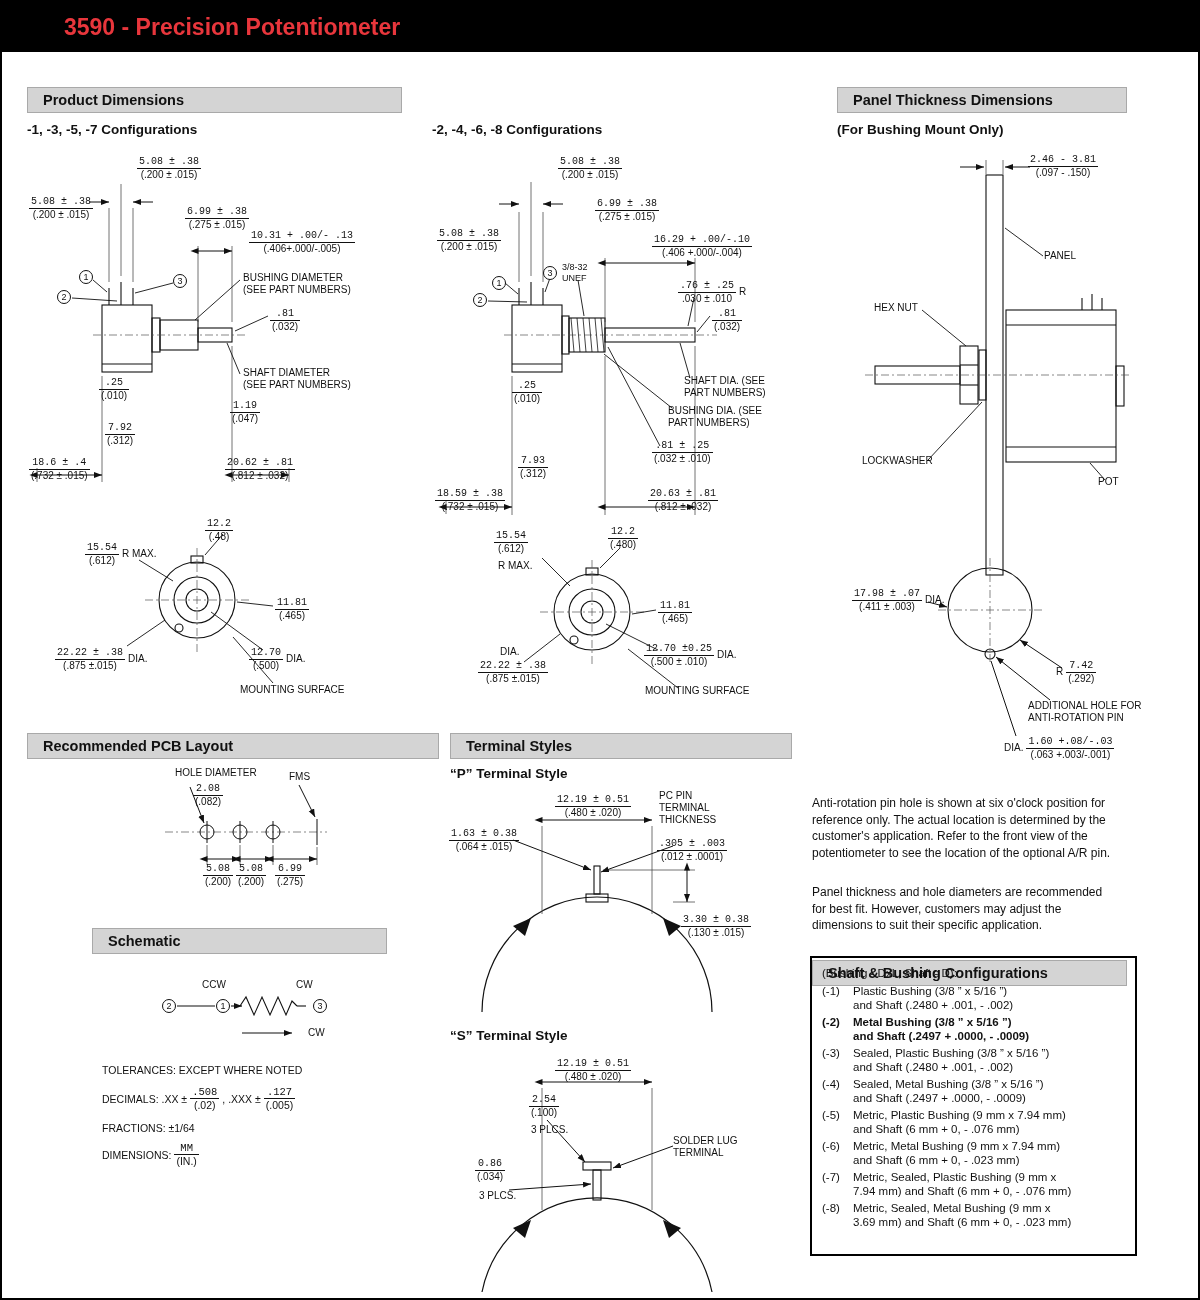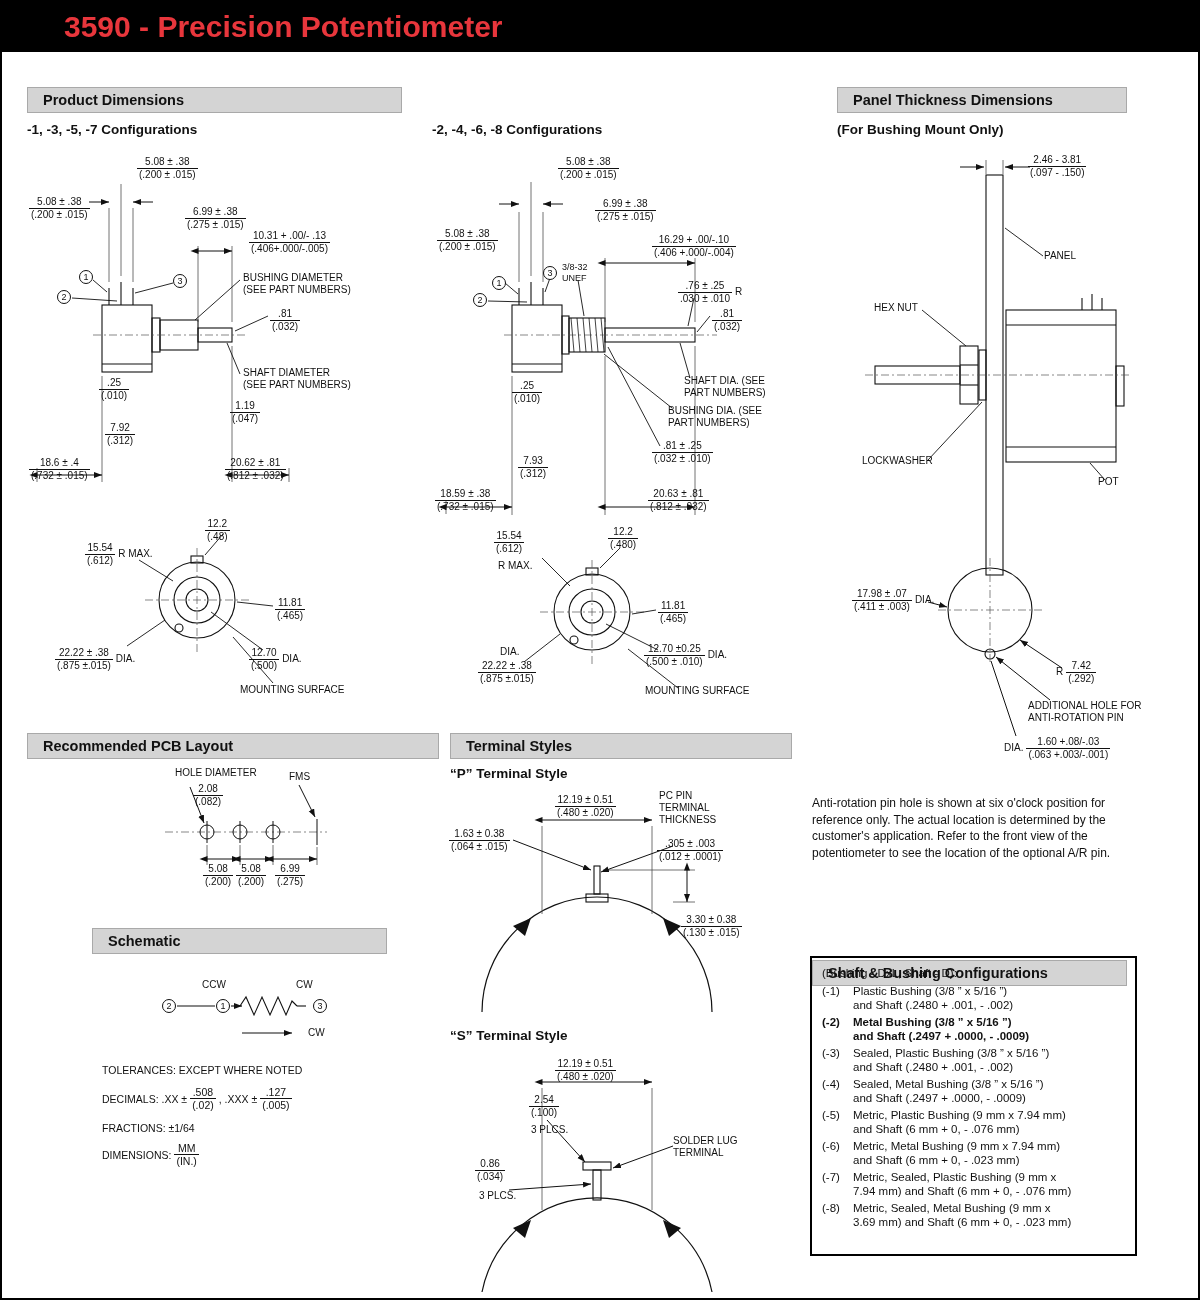--- a/index.html
+++ b/index.html
@@ -1,28 +1,28 @@
 <!DOCTYPE html>
 <html><head>
 <meta charset="utf-8">
 <style>
   *{margin:0;padding:0;box-sizing:border-box}
   html,body{background:#9a9a9a;font-family:"Liberation Sans",sans-serif;color:#111;}
   .page{position:relative;width:1200px;height:1300px;background:#fff;border:2px solid #000;margin:0 auto;overflow:hidden;}
   .hdr{position:absolute;left:0;top:0;width:100%;height:50px;background:#000;display:flex;align-items:center;}
-  .hdr .t{color:#e8363c;font-size:30px;font-weight:bold;padding-left:62px;}
+  .hdr .t{color:#e8363c;font-size:23px;font-weight:bold;padding-left:62px;}
   .bar{position:absolute;height:26px;background:#d4d4d4;border:1px solid #a9a9a9;display:flex;align-items:center;font-weight:bold;font-size:14.5px;padding-left:15px;}
   .sub{position:absolute;font-weight:bold;font-size:13.5px;}
   .sec{position:absolute;}
   .art{position:absolute;left:0;top:0;}
   .dl{stroke:#111;stroke-width:1;fill:none;}
   .thin{stroke:#444;stroke-width:.75;fill:none;}
   .dim{position:absolute;display:flex;align-items:center;gap:3px;font-size:10px;line-height:1.15;white-space:nowrap;}
   .fr{display:inline-block;text-align:center;vertical-align:middle;}
-  .fr .mm{display:block;border-bottom:1px solid #111;padding:0 2px;}
+  .fr .mm{display:block;border-bottom:1px solid #111;padding:0 2px;font-family:Liberation Mono, monospace;}
   .fr .in{display:block;padding:0 2px;}
   .lbl{position:absolute;font-size:10px;line-height:1.22;white-space:pre-line;}
   .pnum{position:absolute;width:14px;height:14px;border:1.2px solid #111;border-radius:50%;font-size:9px;display:flex;align-items:center;justify-content:center;background:#fff;}
   .tolrow{position:absolute;display:flex;align-items:center;gap:3px;font-size:10.5px;}
   .tolline{position:absolute;font-size:10.5px;}
   .para{position:absolute;font-size:12px;line-height:1.38;width:300px;}
   .cfgbox{position:absolute;border:2px solid #000;padding:8px 10px 4px 10px;font-size:11.5px;line-height:1.22;}
   .cfgbox .intro{margin-bottom:4px;}
   .cfg{display:flex;gap:4px;margin-bottom:3px;}
   .cfg .code{flex:0 0 27px;}
@@ -664,20 +664,21 @@
     <div class="dim" style="left:194px;top:586px">
         <span class="pre">DIA.</span>
         <span class="fr">
           <span class="mm">1.60 +.08/-.03</span>
           <span class="in">(.063 +.003/-.001)</span>
         </span>
       </div>
   </div>
 
   <div class="para" style="left:810px;top:793px">Anti-rotation pin hole is shown at six o'clock position for reference only. The actual location is determined by the customer's application. Refer to the front view of the potentiometer to see the location of the optional A/R pin.</div>
+  <div class="para" style="left:810px;top:882px">Panel thickness and hole diameters are recommended for best fit. However, customers may adjust the dimensions to suit their specific application.</div>
 
   <div class="cfgbox" style="left:808px;top:954px;width:327px;height:300px">
     <div class="intro">(Bushing - DxL, Shaft - D):</div>
     <div class="cfg">
       <span class="code">(-1)</span>
       <span class="txt">Plastic Bushing (3/8 ” x 5/16 ”)
 and Shaft (.2480 + .001, - .002)</span>
     </div>
     <div class="cfg bold">
       <span class="code">(-2)</span>

